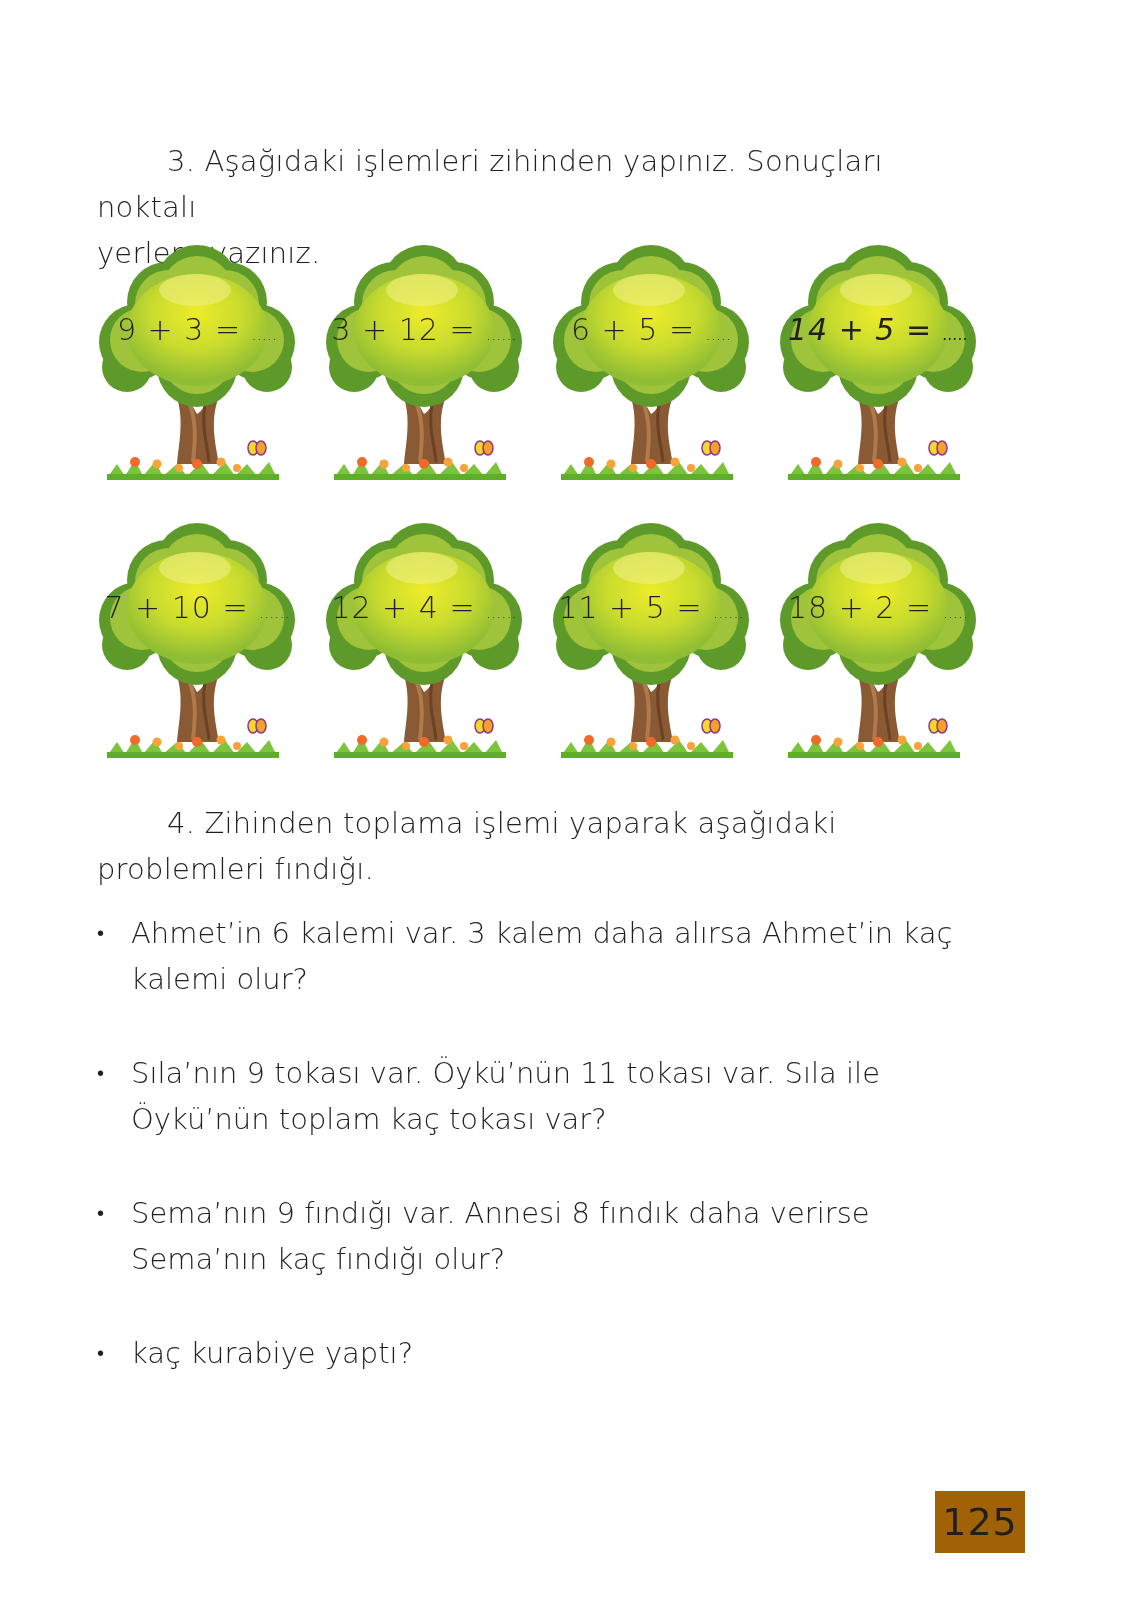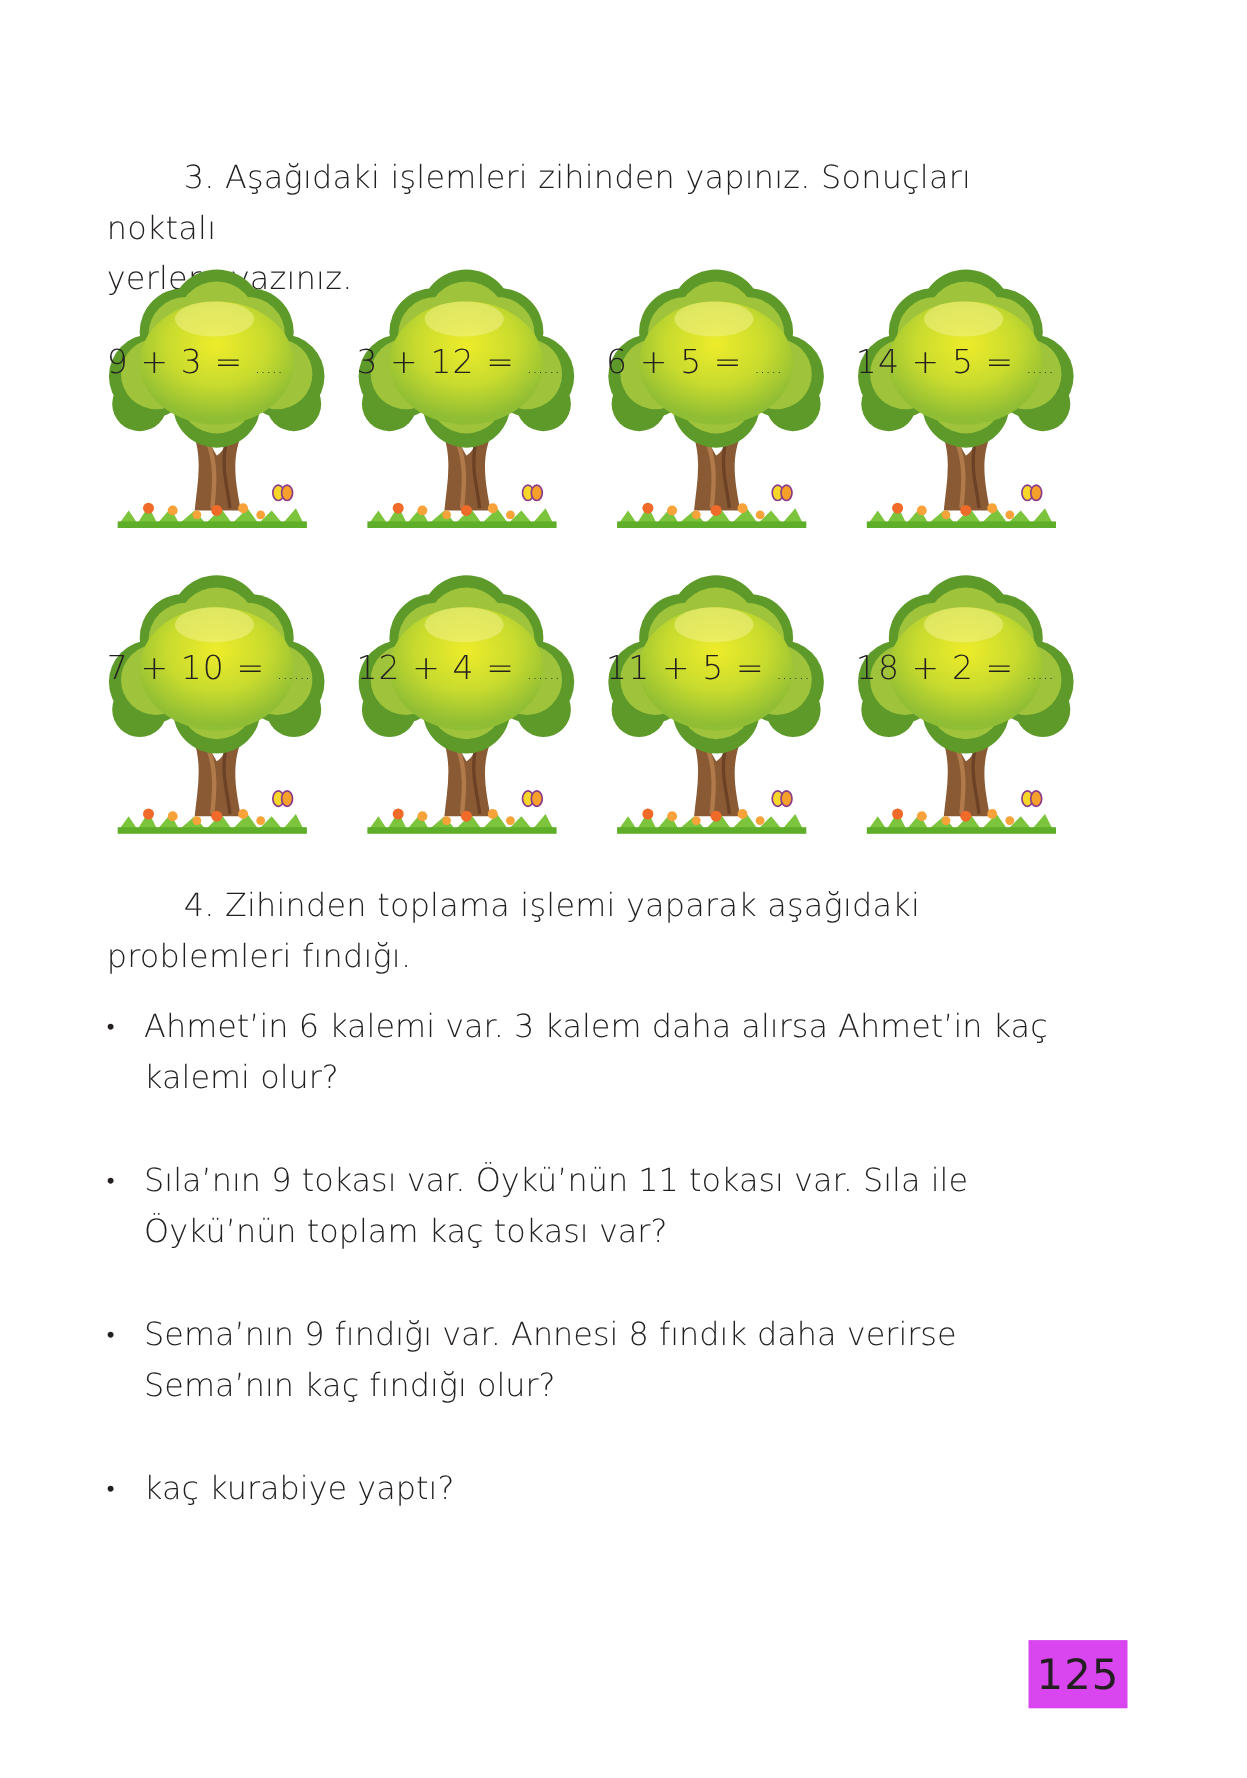--- a/index.html
+++ b/index.html
@@ -3,28 +3,28 @@
 <meta charset="utf-8">
 <style>
   html, body { margin:0; padding:0; background:#ffffff; }
   body { width:1134px; height:1616px; position:relative; overflow:hidden;
          font-family:"DejaVu Sans", sans-serif; color:#231f20; }
   .para { position:absolute; left:97px; font-size:29px; line-height:46px;
           font-weight:300; letter-spacing:0.2px; }
   .indent { display:inline-block; width:70px; }
   .tree { position:absolute; width:200px; height:240px; }
   .tree svg { position:absolute; left:0; top:0; }
-  .eq { position:absolute; left:0; top:70px; width:200px; text-align:left;
+  .eq { position:absolute; left:0; top:70px; width:200px; text-align:center;
         font-size:30px; font-weight:300; color:#231f20; white-space:nowrap; letter-spacing:1px; }
   .eq .dots { font-size:16px; letter-spacing:0; }
   .bullet-item { position:absolute; left:97px; width:900px; font-size:29px; line-height:46px; font-weight:300; }
   .bullet-item .dot { position:absolute; left:0; top:0; font-size:20px; }
   .bullet-item .txt { position:absolute; left:34px; width:860px; }
   .page-num { position:absolute; left:935px; top:1491px; width:90px; height:62px;
-              background:#d946ef; font-size:38px; line-height:62px; text-align:center;
+              background:#a16207; font-size:38px; line-height:62px; text-align:center;
               font-family:"DejaVu Sans", sans-serif; letter-spacing:1px; }
 </style>
 </head>
 <body>
 
 <div class="para" style="top:138px; width:870px;">
   <div><span class="indent"></span><span>3. Aşağıdaki işlemleri zihinden yapınız. Sonuçları noktalı</span></div>
   <div>yerlere yazınız.</div>
 </div>
 
@@ -199,21 +199,21 @@
     <g transform="translate(160,206)">
       <ellipse cx="-4" cy="0" rx="5" ry="7" fill="#f5d72a" stroke="#8a3a8a" stroke-width="1.5"></ellipse>
       <ellipse cx="4" cy="0" rx="5" ry="7" fill="#f5a02a" stroke="#8a3a8a" stroke-width="1.5"></ellipse>
     </g>
   </svg>
       <div class="eq">
         <span>6 + 5 =</span>
         <span class="dots">.....</span>
       </div>
     </div>
-    <div class="tree" style="left: 778px; top: 242px;">
+    <div class="tree" style="left: 778px; top: 242px; font-style: italic;">
   <svg width="200" height="240" viewBox="0 0 200 240">
     <defs>
       <radialGradient id="cg" cx="50%" cy="35%" r="60%">
         <stop offset="0%" stop-color="#eeec2a"></stop>
         <stop offset="55%" stop-color="#c8db2e"></stop>
         <stop offset="100%" stop-color="#8fbd34"></stop>
       </radialGradient>
     </defs>
 
     <path d="M78 150 C88 175 82 200 80 222 L122 222 C118 200 112 175 124 150 L112 150 C108 165 104 170 100 172 C96 165 92 158 90 150 Z" fill="#8a5a34"></path>

